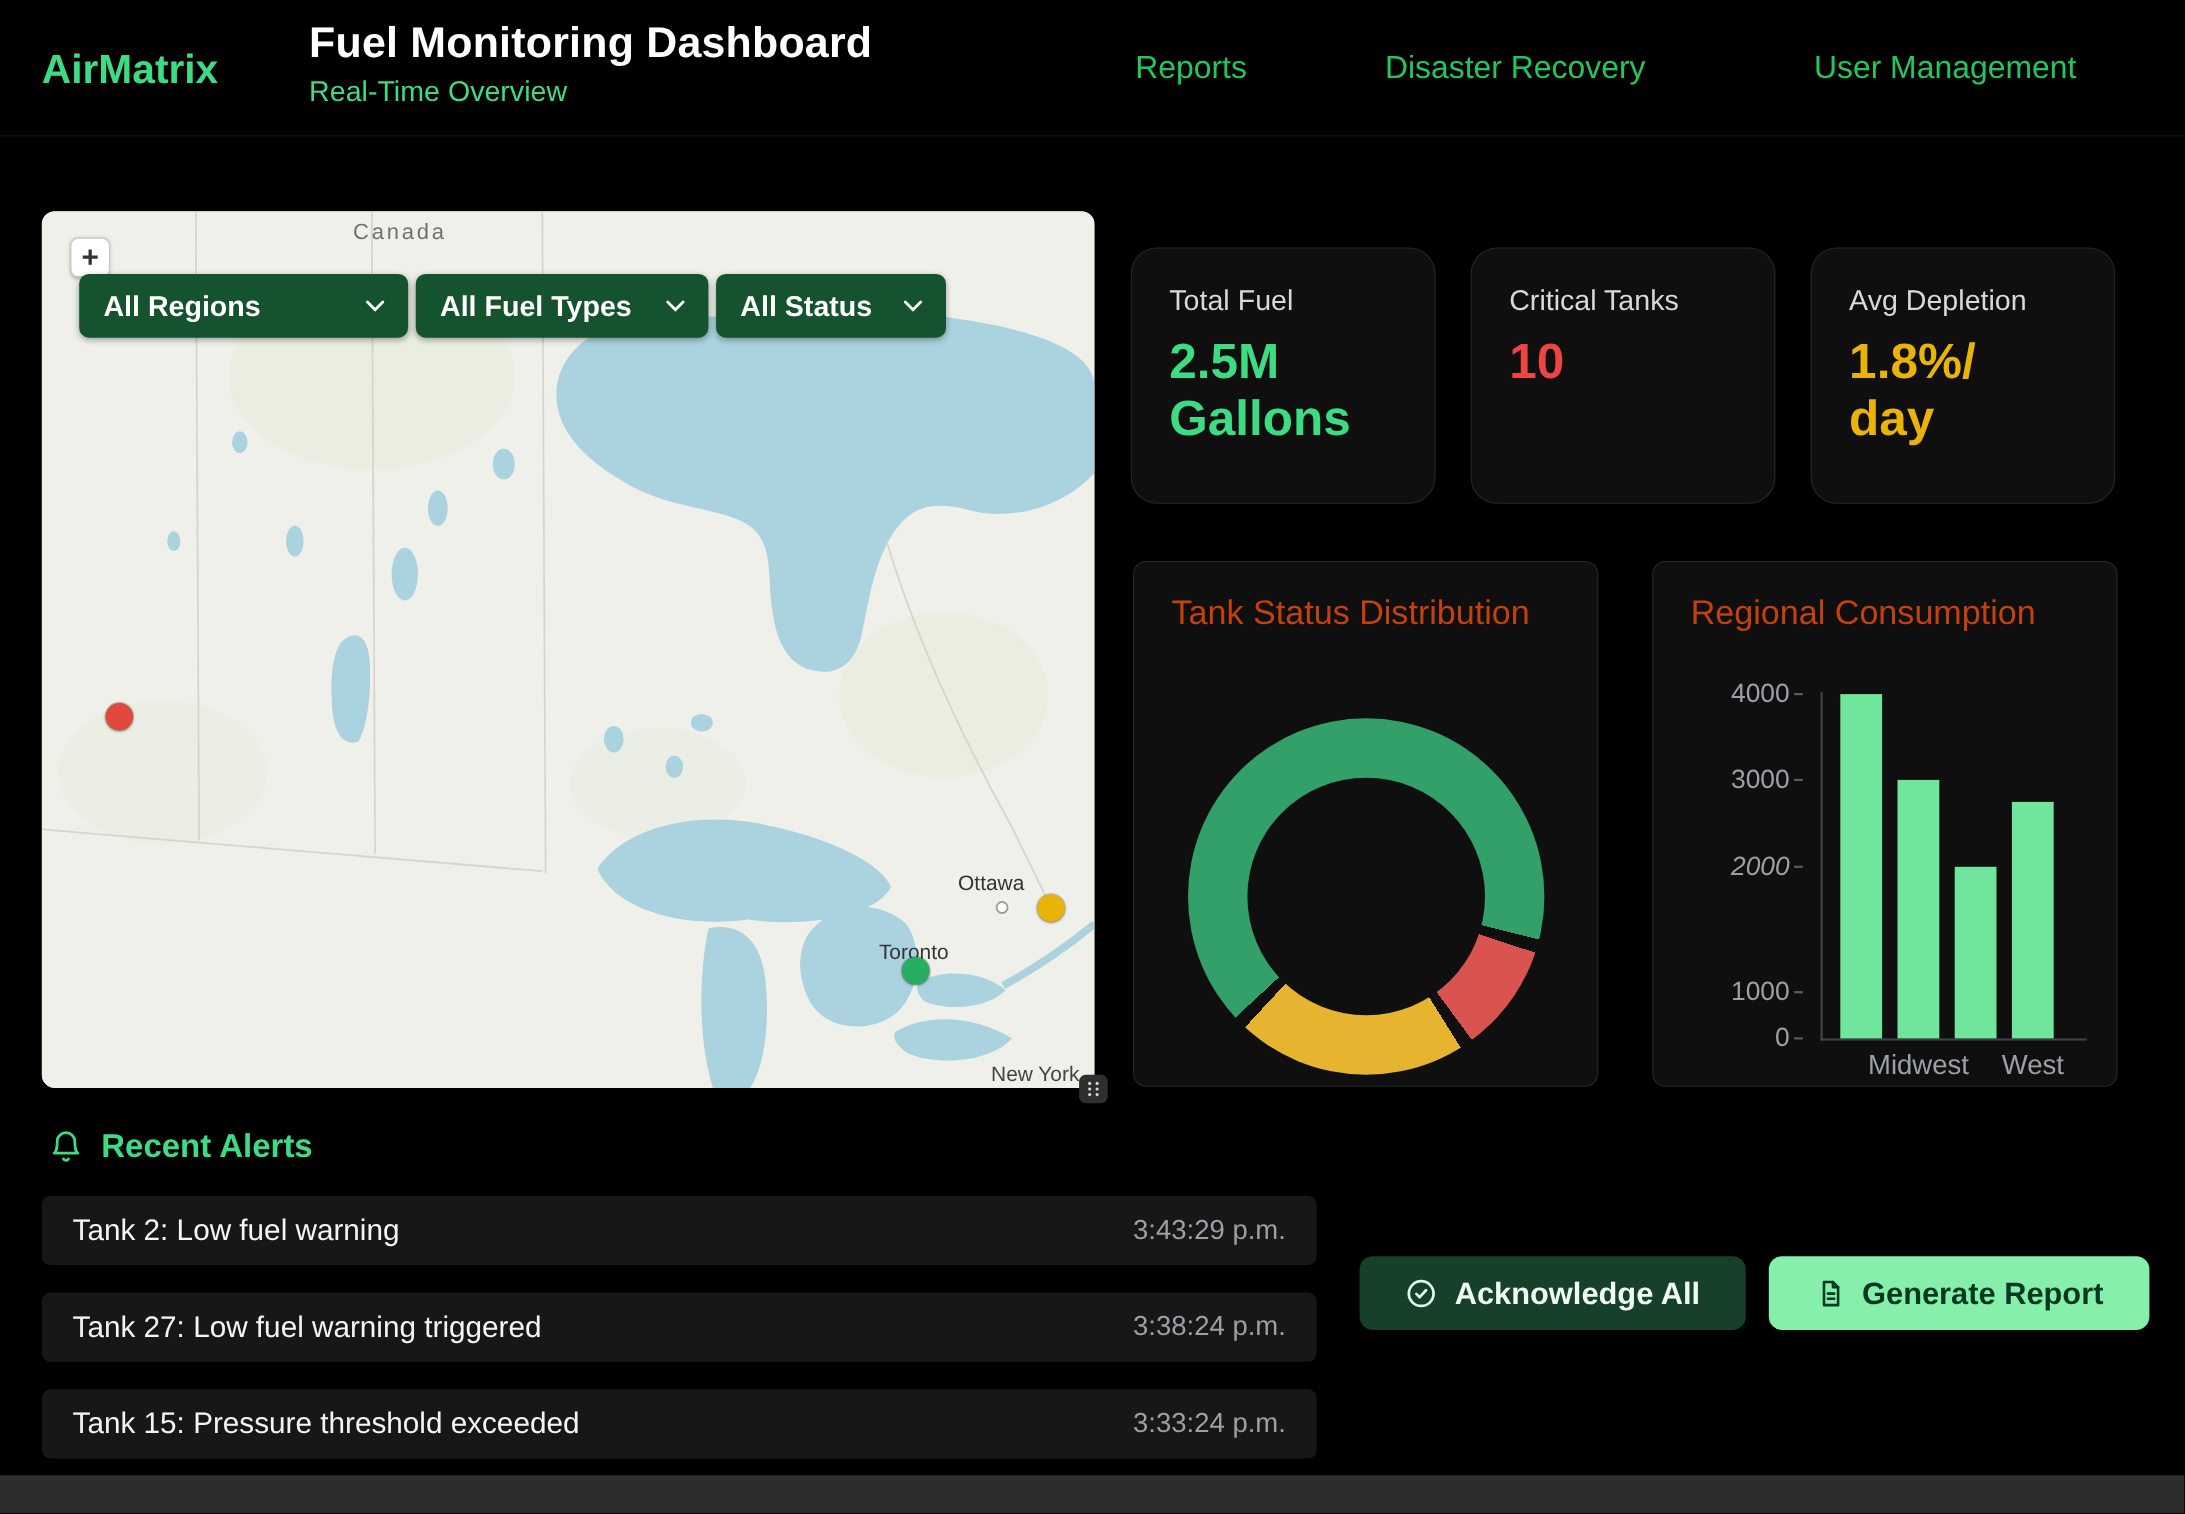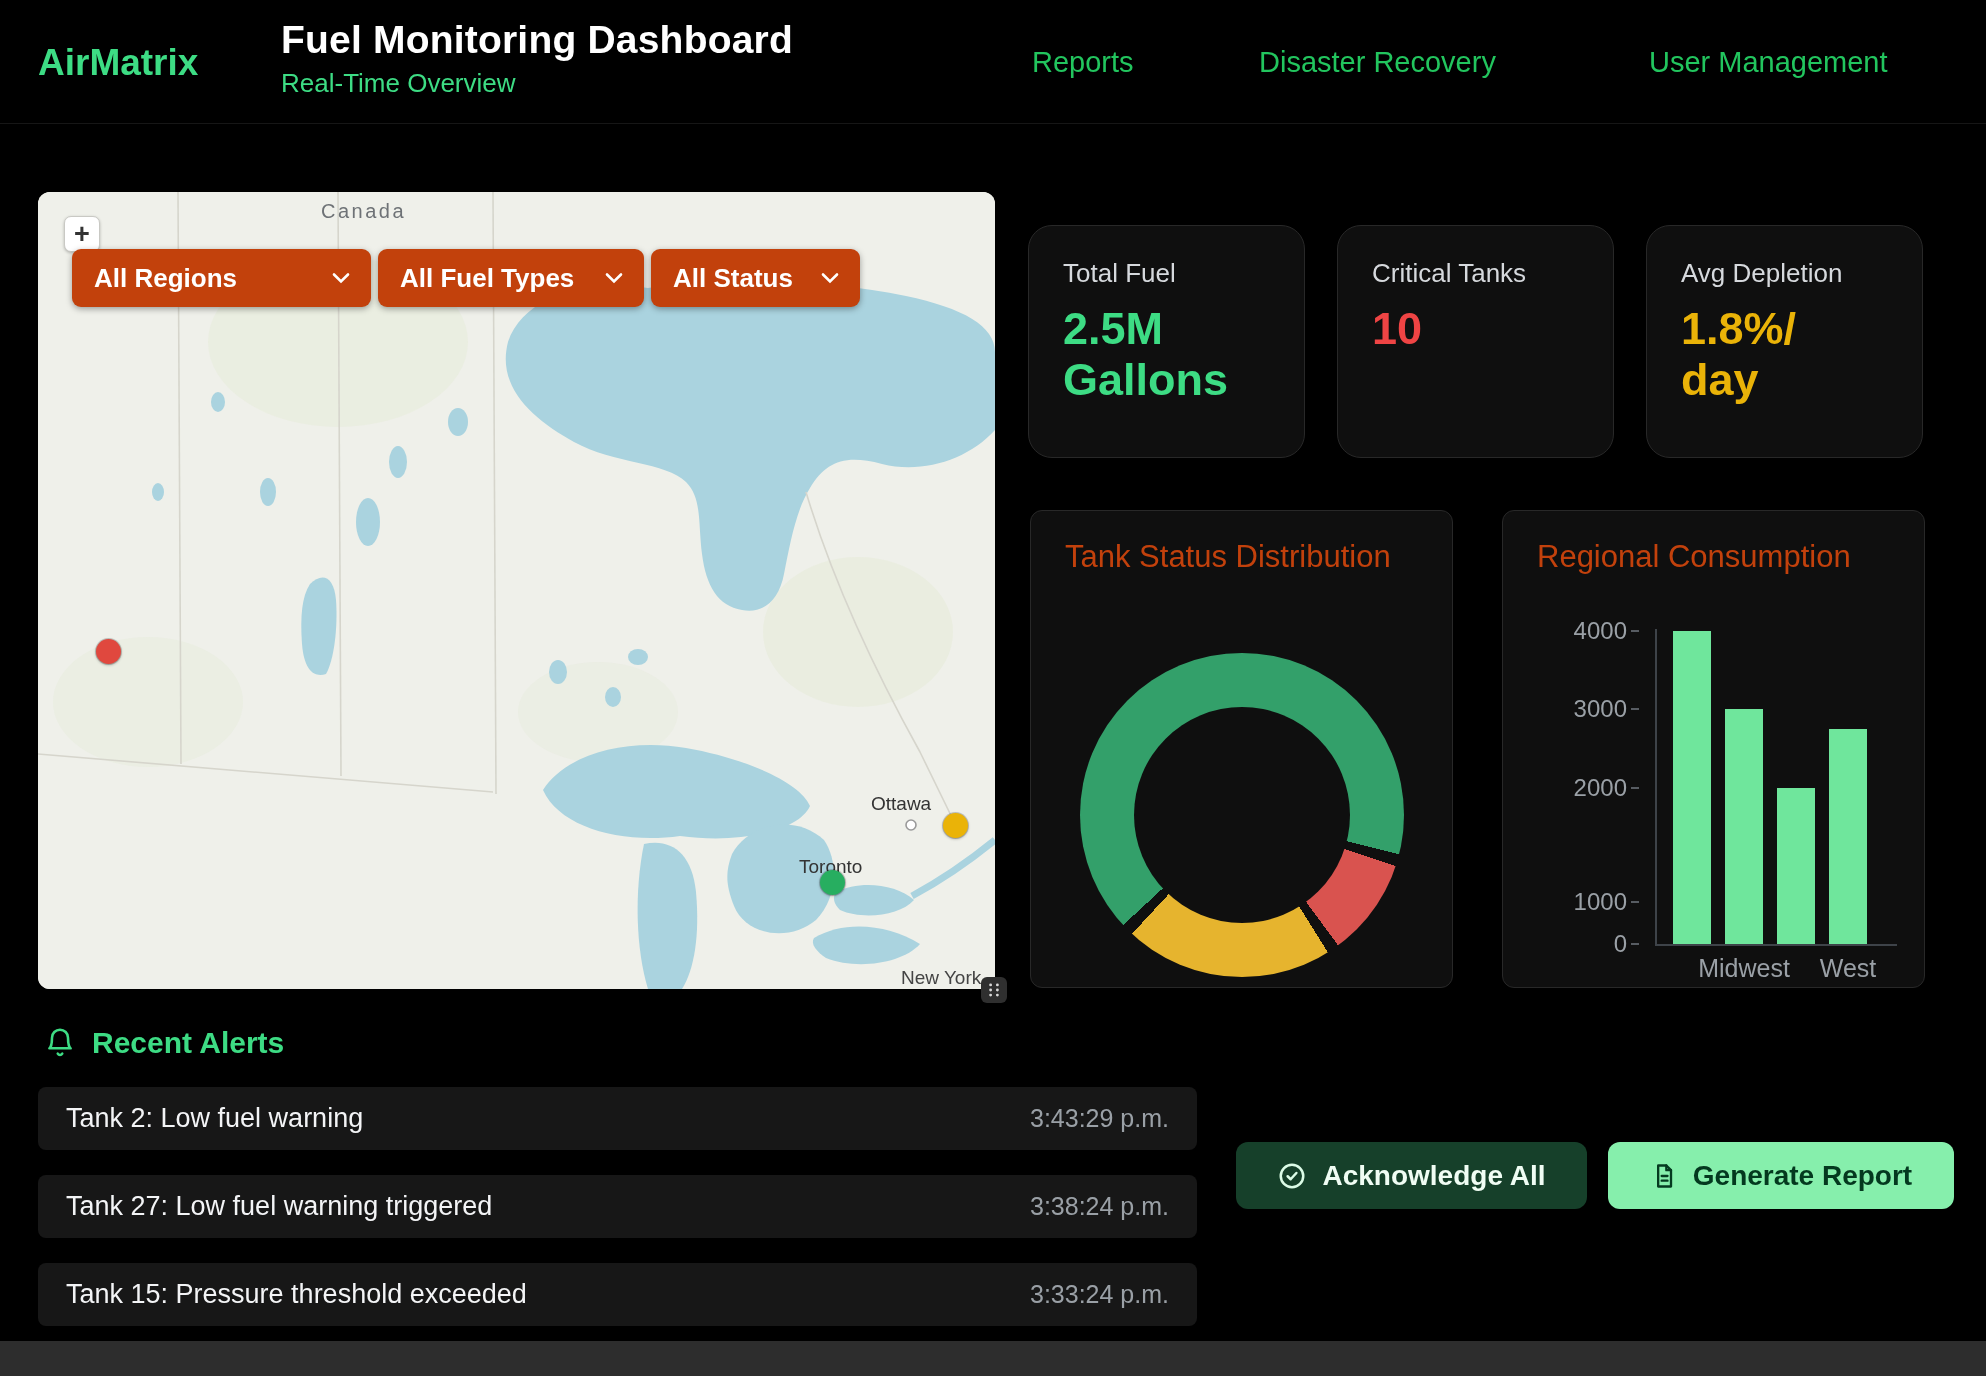--- a/index.html
+++ b/index.html
@@ -18,21 +18,21 @@
   .nav-reports{left:1032px}.nav-dr{left:1259px}.nav-um{left:1649px}
 
   
   .map-panel{position:absolute;left:38px;top:192px;width:957px;height:797px;border-radius:12px;
              overflow:hidden;background:#eff0ea;cursor:grab}
   .map-svg{position:absolute;left:0;top:0}
   .zoom-in{position:absolute;left:26px;top:24px;width:36px;height:36px;background:#fff;
            border:1px solid #c9c9c4;border-radius:7px;font-size:27px;font-weight:700;color:#333;
            display:flex;align-items:center;justify-content:center;cursor:pointer;box-shadow:0 1px 3px rgba(0,0,0,.25)}
   .filters{position:absolute;left:34px;top:57px;display:flex;gap:7px}
-  .filter{height:58px;background:#c2410c;border-radius:9px;display:flex;align-items:center;
+  .filter{height:58px;background:#14532d;border-radius:9px;display:flex;align-items:center;
           justify-content:space-between;padding:0 20px 0 22px;cursor:pointer;box-shadow:0 2px 6px rgba(0,0,0,.35)}
   .filter-value{font-size:26px;font-weight:700;color:#fff;white-space:nowrap}
   .chev{display:flex;margin-left:18px}
   .f-regions{width:299px}.f-fuel{width:266px}.f-status{width:209px}
   .place-label{position:absolute;color:#333;font-size:19px;pointer-events:none}
   .pl-canada{left:283px;top:8px;color:#6e7276;letter-spacing:2.5px;font-size:20px}
   .pl-ottawa{left:833px;top:601px}
   .pl-toronto{left:761px;top:664px}
   .pl-newyork{left:863px;top:775px;color:#444}
   .marker{position:absolute;width:25px;height:25px;border-radius:50%;cursor:pointer;
@@ -216,21 +216,21 @@
     <div class="donut" style="background: conic-gradient(from 225deg, rgb(15, 15, 15) 0deg, rgb(15, 15, 15) 2.2deg, rgb(51, 160, 106) 2.2deg, rgb(51, 160, 106) 239deg, rgb(15, 15, 15) 239deg, rgb(15, 15, 15) 241.2deg, rgb(15, 15, 15) 241.2deg, rgb(15, 15, 15) 243.4deg, rgb(217, 83, 79) 243.4deg, rgb(217, 83, 79) 278.6deg, rgb(15, 15, 15) 278.6deg, rgb(15, 15, 15) 280.8deg, rgb(15, 15, 15) 280.8deg, rgb(15, 15, 15) 283deg, rgb(230, 180, 46) 283deg, rgb(230, 180, 46) 357.8deg, rgb(15, 15, 15) 357.8deg, rgb(15, 15, 15) 360deg);">
       <div class="donut-hole"></div>
     </div>
   </div>
 
   <div class="card bar-card">
     <div class="card-title">Regional Consumption</div>
     <div class="yax">
         <div class="ytick" style="top: 299px;">0</div>
         <div class="ytick" style="top: 220.75px; margin-top: 36px;">1000</div>
-        <div class="ytick" style="top: 142.5px;">2000</div>
+        <div class="ytick" style="top: 142.5px; font-style: italic;">2000</div>
         <div class="ytick" style="top: 64.25px;">3000</div>
         <div class="ytick" style="top: -14px;">4000</div>
       </div>
     <div class="axis-y"></div>
     <div class="axis-x"></div>
     <div class="plot">
         <div class="bar" style="height: 100%; background: rgb(111, 230, 156);"></div>
         <div class="bar" style="height: 75%; background: rgb(111, 230, 156);"></div>
         <div class="bar" style="height: 50%; background: rgb(111, 230, 156);"></div>
         <div class="bar" style="height: 68.75%; background: rgb(111, 230, 156);"></div>

